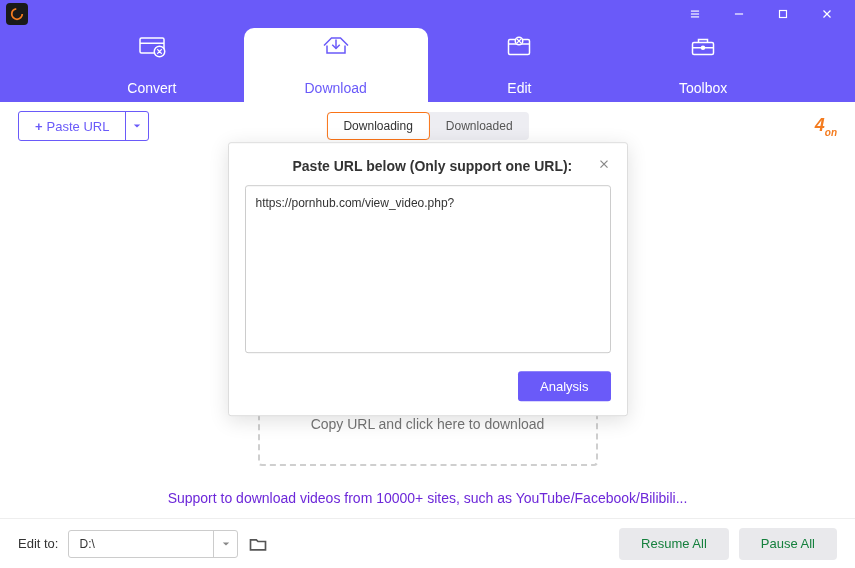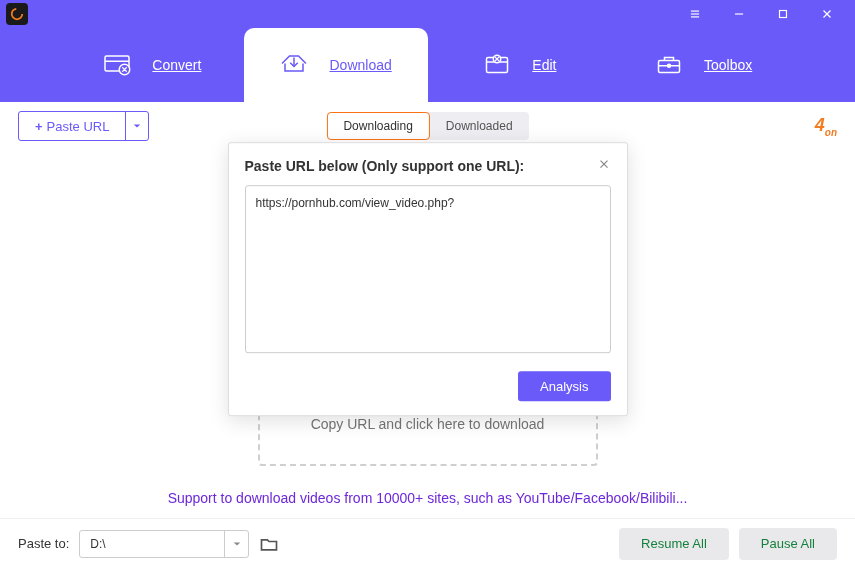--- a/index.html
+++ b/index.html
@@ -5,21 +5,21 @@
   * { margin: 0; padding: 0; box-sizing: border-box; font-family: -apple-system, BlinkMacSystemFont, "Segoe UI", Arial, sans-serif; }
   html, body { width: 855px; height: 568px; overflow: hidden; }
   .window { width: 855px; height: 568px; background: #fff; display: flex; flex-direction: column; }
   .titlebar { height: 28px; background: #6a5af9; display: flex; align-items: center; padding: 0 6px; }
   .app-logo { width: 22px; height: 22px; background: #1a1a1a; border-radius: 4px; display: flex; align-items: center; justify-content: center; }
   .app-logo svg { width: 14px; height: 14px; }
   .titlebar-spacer { flex: 1; }
   .win-btn { width: 44px; height: 28px; display: flex; align-items: center; justify-content: center; color: #fff; cursor: pointer; }
   .win-btn svg { width: 14px; height: 14px; }
   .navbar { height: 74px; background: #6a5af9; display: flex; align-items: flex-end; padding: 0 60px; }
-  .nav-tab { flex: 1; height: 74px; display: flex; align-items: center; justify-content: center; color: #fff; cursor: pointer; gap: 20px; border-top-left-radius: 10px; border-top-right-radius: 10px; text-decoration: underline; }
+  .nav-tab { flex: 1; height: 74px; display: flex; flex-direction: column; align-items: center; justify-content: center; color: #fff; cursor: pointer; gap: 20px; border-top-left-radius: 10px; border-top-right-radius: 10px; }
   .nav-tab.active { background: #fff; color: #6a5af9; }
   .nav-tab svg { width: 30px; height: 26px; }
   .nav-tab span { font-size: 14px; }
   .toolbar { height: 48px; display: flex; align-items: center; padding: 0 18px; position: relative; }
   .paste-btn { display: flex; align-items: center; height: 30px; border: 1px solid #6a5af9; border-radius: 3px; color: #6a5af9; cursor: pointer; }
   .paste-btn-main { padding: 0 16px; font-size: 13px; display: flex; align-items: center; gap: 4px; border-right: 1px solid #6a5af9; height: 100%; }
   .paste-btn-drop { width: 22px; display: flex; align-items: center; justify-content: center; height: 100%; }
   .segbar { position: absolute; left: 50%; transform: translateX(-50%); display: flex; height: 28px; background: #ededf2; border-radius: 4px; }
   .seg { padding: 0 16px; font-size: 12px; color: #555; display: flex; align-items: center; cursor: pointer; border-radius: 4px; }
   .seg.active { background: #fff; border: 1px solid #f97316; color: #333; }
@@ -32,21 +32,21 @@
   .footer { height: 50px; border-top: 1px solid #eee; display: flex; align-items: center; padding: 0 18px; gap: 10px; }
   .footer-label { font-size: 13px; color: #333; }
   .saveto { display: flex; align-items: center; height: 28px; border: 1px solid #ccc; border-radius: 3px; width: 170px; }
   .saveto-sel { flex: 1; padding: 0 10px; font-size: 12px; color: #333; }
   .saveto-drop { width: 24px; height: 100%; border-left: 1px solid #ccc; display: flex; align-items: center; justify-content: center; }
   .folder-icon { width: 20px; height: 20px; color: #555; cursor: pointer; }
   .footer-spacer { flex: 1; }
   .footer-btn { height: 32px; padding: 0 22px; border-radius: 4px; background: #e9e9ec; color: #15803d; font-size: 13px; display: flex; align-items: center; cursor: default; }
   .dialog { position: absolute; left: 50%; top: 50%; transform: translate(-50%, -70%); width: 400px; background: #fff; border: 1px solid #ddd; border-radius: 3px; box-shadow: 0 4px 20px rgba(0,0,0,0.12); padding: 14px 16px; z-index: 10; }
   .dialog-head { display: flex; align-items: center; justify-content: space-between; margin-bottom: 10px; }
-  .dialog-title { font-size: 14px; font-weight: 600; color: #333; }
+  .dialog-title { font-size: 14px; font-weight: 600; color: #333; margin-left: 48px; }
   .dialog-close { cursor: pointer; color: #888; }
   .dialog-close svg { width: 14px; height: 14px; }
   .dialog-ta { width: 100%; height: 168px; border: 1px solid #ccc; border-radius: 3px; padding: 10px; font-size: 12px; color: #333; resize: none; outline: none; }
   .dialog-footer { display: flex; justify-content: flex-end; margin-top: 14px; }
   .analysis-btn { height: 30px; padding: 0 22px; background: #6a5af9; color: #fff; font-size: 13px; border: none; border-radius: 3px; cursor: pointer; }
 </style>
 </head>
 <body>
 
 <div class="window">
@@ -157,21 +157,21 @@
         </div>
       </div>
       <textarea class="dialog-ta" style="">https://pornhub.com/view_video.php?</textarea>
       <div class="dialog-footer">
         <button class="analysis-btn">Analysis</button>
       </div>
     </div>
   </div>
 
   <div class="footer">
-    <span class="footer-label">Paste to:</span>
+    <span class="footer-label">Edit to:</span>
     <div class="saveto">
       <div class="saveto-sel">D:\</div>
       <div class="saveto-drop">
         <svg width="8" height="8" viewBox="0 0 10 10">
             <path d="M1 3 L5 7 L9 3" fill="#888"></path>
           </svg>
       </div>
     </div>
     <svg class="folder-icon" viewBox="0 0 24 24" fill="none" stroke="currentColor" stroke-width="2">
       <path d="M3 7 L3 19 L21 19 L21 9 L12 9 L10 7 Z"></path>

